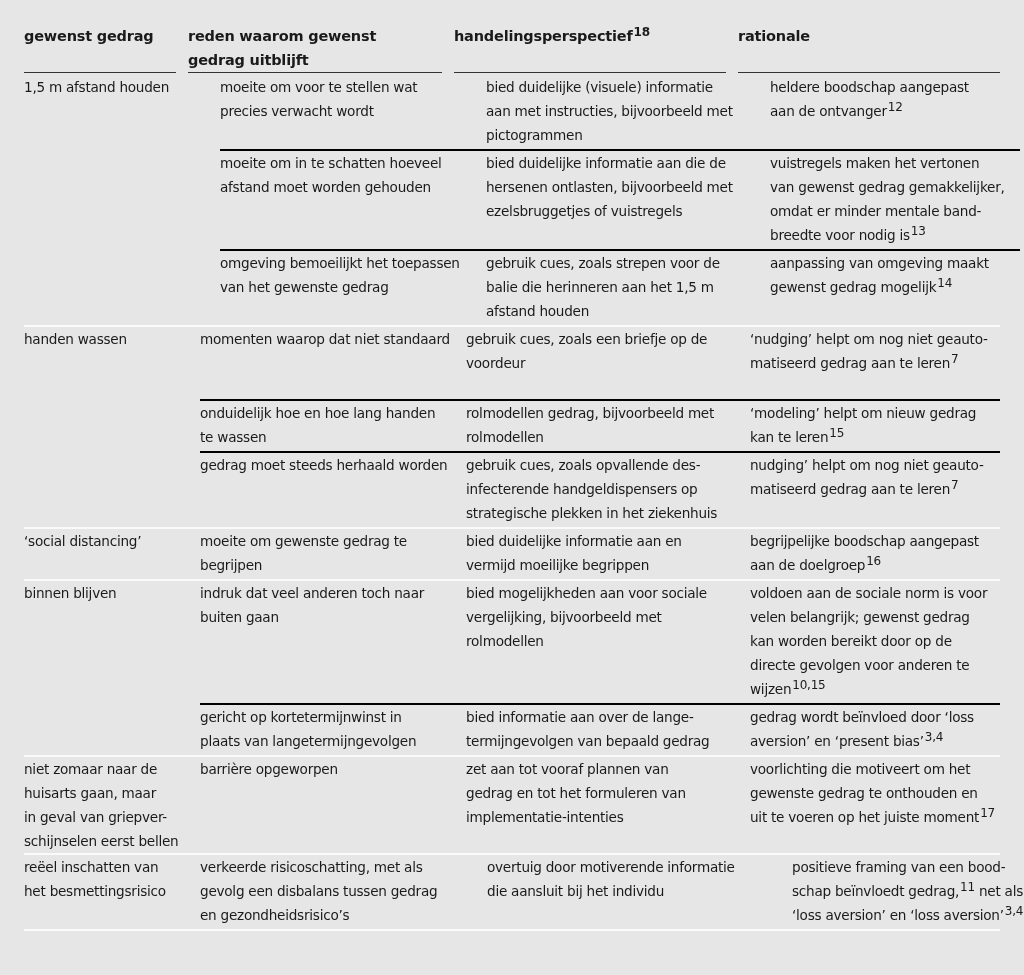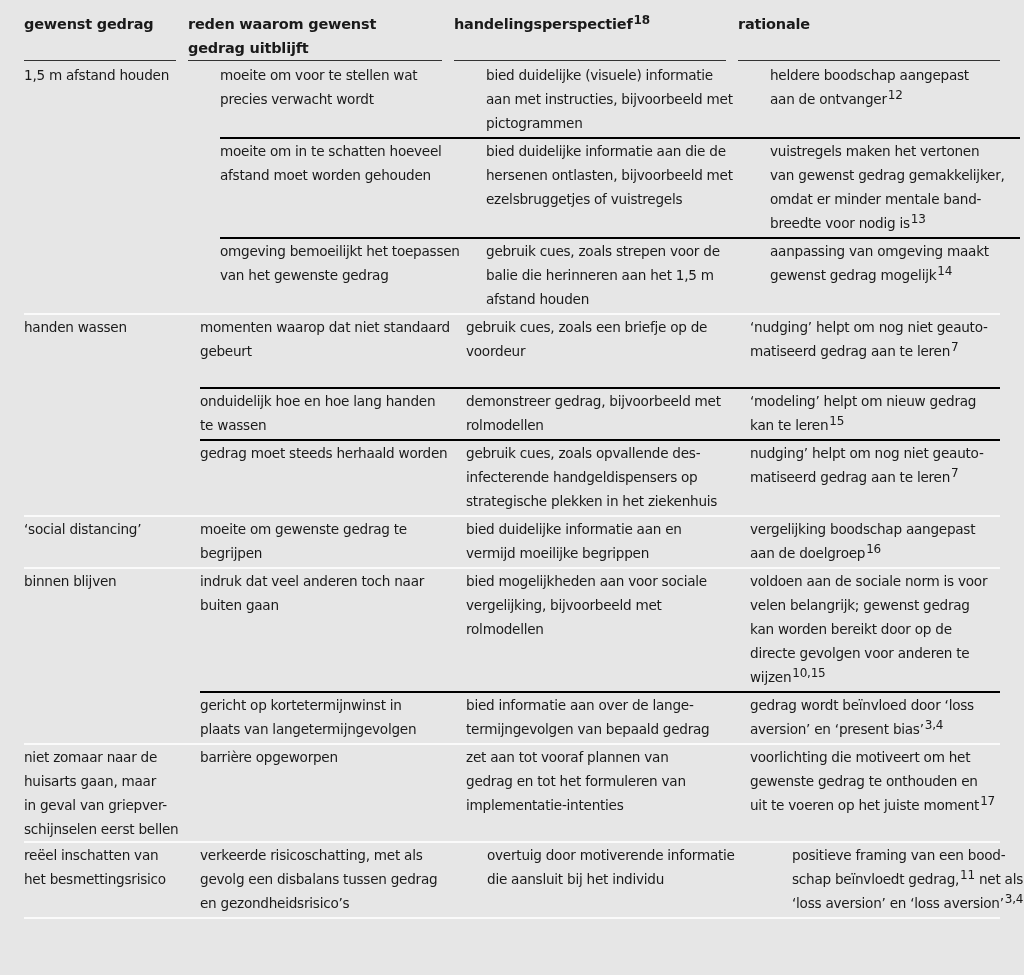--- a/index.html
+++ b/index.html
@@ -11,21 +11,21 @@
     width: 1024px;
     height: 975px;
     position: relative;
     overflow: hidden;
     font-family: "DejaVu Sans", "Liberation Sans", sans-serif;
     color: #1a1a1a;
   }
   .table {
     position: absolute;
     left: 24px;
-    top: 12px;
+    top: 24px;
     width: 976px;
   }
   .cols {
     display: grid;
     grid-template-columns: 164px 266px 284px 262px;
   }
   .head {
     height: 48px;
     position: relative;
   }
@@ -165,38 +165,37 @@
         </div>
       </div>
       <div class="group">
         <div class="gcell">
           <span class="line">handen wassen</span>
         </div>
         <div>
           <div class="sub" style="min-height: 72px;">
             <div class="cell c2">
               <span class="line"><span>momenten waarop dat niet standaard</span></span>
-              <span class="line"><span>gebeurt</span></span>
             </div>
             <div class="cell c3">
               <span class="line"><span>gebruik cues, zoals een briefje op de</span></span>
               <span class="line"><span>voordeur</span></span>
             </div>
             <div class="cell c4">
               <span class="line"><span>‘nudging’ helpt om nog niet geauto-</span></span>
               <span class="line"><span>matiseerd gedrag aan te leren</span><sup>7</sup></span>
             </div>
           </div>
           <div class="sub" style="min-height: 48px;">
             <div class="cell c2">
               <span class="line"><span>onduidelijk hoe en hoe lang handen</span></span>
               <span class="line"><span>te wassen</span></span>
             </div>
             <div class="cell c3">
-              <span class="line"><span>demonstreer gedrag, bijvoorbeeld met</span></span>
+              <span class="line"><span>rolmodellen gedrag, bijvoorbeeld met</span></span>
               <span class="line"><span>rolmodellen</span></span>
             </div>
             <div class="cell c4">
               <span class="line"><span>‘modeling’ helpt om nieuw gedrag</span></span>
               <span class="line"><span>kan te leren</span><sup>15</sup></span>
             </div>
           </div>
           <div class="sub" style="min-height: 72px;">
             <div class="cell c2">
               <span class="line"><span>gedrag moet steeds herhaald worden</span></span>
@@ -221,21 +220,21 @@
           <div class="sub" style="min-height: 48px;">
             <div class="cell c2">
               <span class="line"><span>moeite om gewenste gedrag te</span></span>
               <span class="line"><span>begrijpen</span></span>
             </div>
             <div class="cell c3">
               <span class="line"><span>bied duidelijke informatie aan en</span></span>
               <span class="line"><span>vermijd moeilijke begrippen</span></span>
             </div>
             <div class="cell c4">
-              <span class="line"><span>vergelijking boodschap aangepast</span></span>
+              <span class="line"><span>begrijpelijke boodschap aangepast</span></span>
               <span class="line"><span>aan de doelgroep</span><sup>16</sup></span>
             </div>
           </div>
         </div>
       </div>
       <div class="group">
         <div class="gcell">
           <span class="line">binnen blijven</span>
         </div>
         <div>

